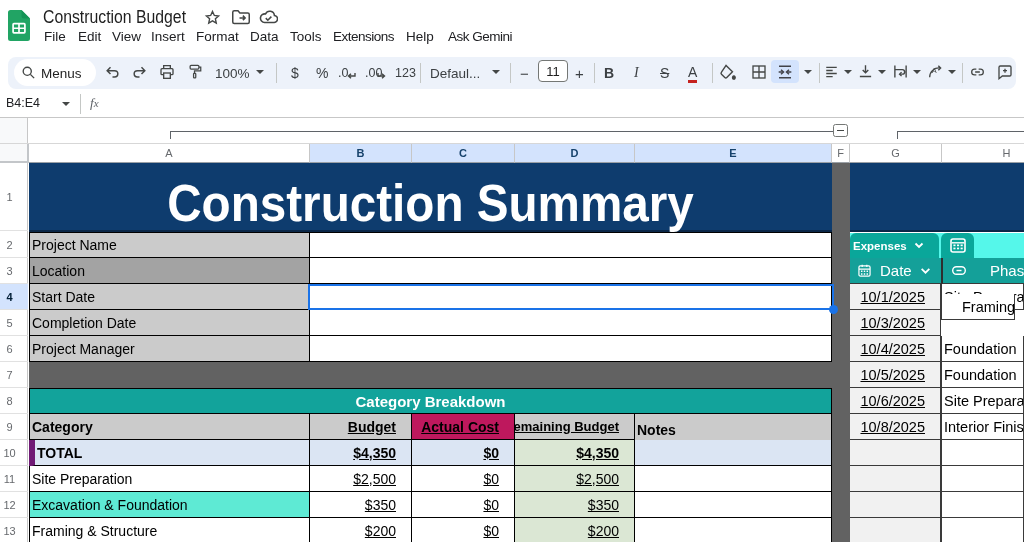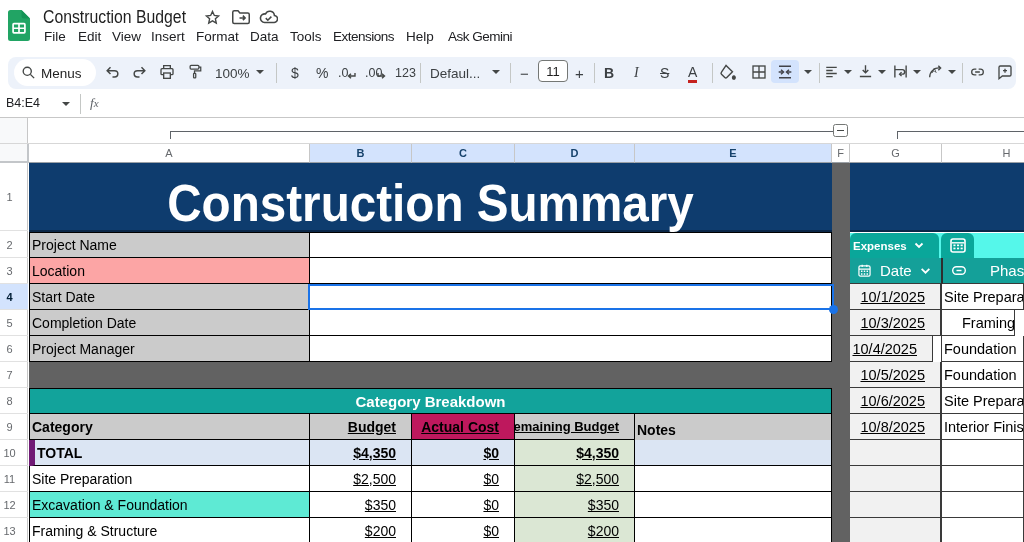--- a/index.html
+++ b/index.html
@@ -208,21 +208,21 @@
   <div class="abs" style="left:29px; top:163px; width:803px; height:69px; background:#0e3c6e; border-bottom:2px solid #0a2748;"></div>
   <div class="abs" style="left:29px; top:163px; width:803px; height:67px; display:flex; align-items:center; justify-content:center;">
     <span id="banner" style="color:#fff; font-weight:700; font-size:52px; transform:scaleX(0.916); display:inline-block; white-space:nowrap; position:relative; top:6px;">Construction Summary</span>
   </div>
 
   <div class="abs" style="left:832px; top:163px; width:18px; height:379px; background:#626262;"></div>
 
   <div class="abs" style="left:850px; top:163px; width:174px; height:69px; background:#0e3c6e; border-bottom:2px solid #0a2748;"></div>
 
   <div class="cell lft" style="left:29px; top:232px; width:281px; height:26px; background:#cbcbcb; border-top:1px solid #000; border-left:1px solid #000;">Project Name</div>
-  <div class="cell lft" style="left:29px; top:258px; width:281px; height:26px; background:#fca5a5; border-left:1px solid #000;">Location</div>
+  <div class="cell lft" style="left:29px; top:258px; width:281px; height:26px; background:#a3a3a3; border-left:1px solid #000;">Location</div>
   <div class="cell lft" style="left:29px; top:284px; width:281px; height:26px; background:#cbcbcb; border-left:1px solid #000;">Start Date</div>
   <div class="cell lft" style="left:29px; top:310px; width:281px; height:26px; background:#cbcbcb; border-left:1px solid #000;">Completion Date</div>
   <div class="cell lft" style="left:29px; top:336px; width:281px; height:26px; background:#cbcbcb; border-left:1px solid #000;">Project Manager</div>
 
   <div class="cell" style="left:310px; top:232px; width:522px; height:26px; background:#fff; border-top:1px solid #000;"></div>
   <div class="cell" style="left:310px; top:258px; width:522px; height:26px; background:#fff;"></div>
   <div class="cell" style="left:310px; top:284px; width:522px; height:26px; background:#fff;"></div>
   <div class="cell" style="left:310px; top:310px; width:522px; height:26px; background:#fff;"></div>
   <div class="cell" style="left:310px; top:336px; width:522px; height:26px; background:#fff;"></div>
 
@@ -306,22 +306,22 @@
     <svg style="margin-left:9px; flex-shrink:0;" width="14" height="9" viewBox="0 0 14 9" fill="none" stroke="#fff" stroke-width="1.4">
         <rect x="0.7" y="0.7" width="12.6" height="7.6" rx="3.8"></rect>
         <path d="M4.5 4.5 h5"></path>
       </svg>
     <span style="color:#fff; font-size:15px; margin-left:24px; white-space:nowrap;">Phase</span>
   </div>
 
   <div class="cell rgt" style="left:850px; top:284px; width:91px; height:26px; background:#f1f1f1; border-color:#3a3a3a; font-size:14.5px;">10/1/2025</div>
   <div class="cell lft" style="left:941px; top:284px; width:83px; height:26px; background:#fff; border-color:#3a3a3a; font-size:14.5px; border-left:1px solid #3a3a3a;">Site Preparation</div>
   <div class="cell rgt" style="left:850px; top:310px; width:91px; height:26px; background:#f1f1f1; border-color:#3a3a3a; font-size:14.5px;">10/3/2025</div>
-  <div class="cell lft" style="left:941px; top:310px; width:74px; height:26px; background:#fff; border-color:#3a3a3a; font-size:14.5px; border-left:1px solid #3a3a3a;padding-left:20px;">Framing</div>
-  <div class="cell rgt" style="left:850px; top:336px; width:83px; height:26px; background:#f1f1f1; border-color:#3a3a3a; font-size:14.5px;">10/4/2025</div>
+  <div class="cell lft" style="left:941px; top:294px; width:74px; height:26px; background:#fff; border-color:#3a3a3a; font-size:14.5px; border-left:1px solid #3a3a3a;padding-left:20px;">Framing</div>
+  <div class="cell rgt" style="left:850px; top:336px; width:91px; height:26px; background:#f1f1f1; border-color:#3a3a3a; font-size:14.5px;">10/4/2025</div>
   <div class="cell lft" style="left:941px; top:336px; width:83px; height:26px; background:#fff; border-color:#3a3a3a; font-size:14.5px; border-left:1px solid #3a3a3a;">Foundation</div>
   <div class="cell rgt" style="left:850px; top:362px; width:91px; height:26px; background:#f1f1f1; border-color:#3a3a3a; font-size:14.5px;">10/5/2025</div>
   <div class="cell lft" style="left:941px; top:362px; width:83px; height:26px; background:#fff; border-color:#3a3a3a; font-size:14.5px; border-left:1px solid #3a3a3a;">Foundation</div>
   <div class="cell rgt" style="left:850px; top:388px; width:91px; height:26px; background:#f1f1f1; border-color:#3a3a3a; font-size:14.5px;">10/6/2025</div>
   <div class="cell lft" style="left:941px; top:388px; width:83px; height:26px; background:#fff; border-color:#3a3a3a; font-size:14.5px; border-left:1px solid #3a3a3a;">Site Preparation</div>
   <div class="cell rgt" style="left:850px; top:414px; width:91px; height:26px; background:#f1f1f1; border-color:#3a3a3a; font-size:14.5px;">10/8/2025</div>
   <div class="cell lft" style="left:941px; top:414px; width:83px; height:26px; background:#fff; border-color:#3a3a3a; font-size:14.5px; border-left:1px solid #3a3a3a;">Interior Finishing</div>
 
   <div class="cell" style="left:850px; top:440px; width:91px; height:26px; background:#f1f1f1; border-color:#3a3a3a;"></div>
   <div class="cell" style="left:941px; top:440px; width:83px; height:26px; background:#fff; border-color:#3a3a3a; border-left:1px solid #3a3a3a;"></div>

